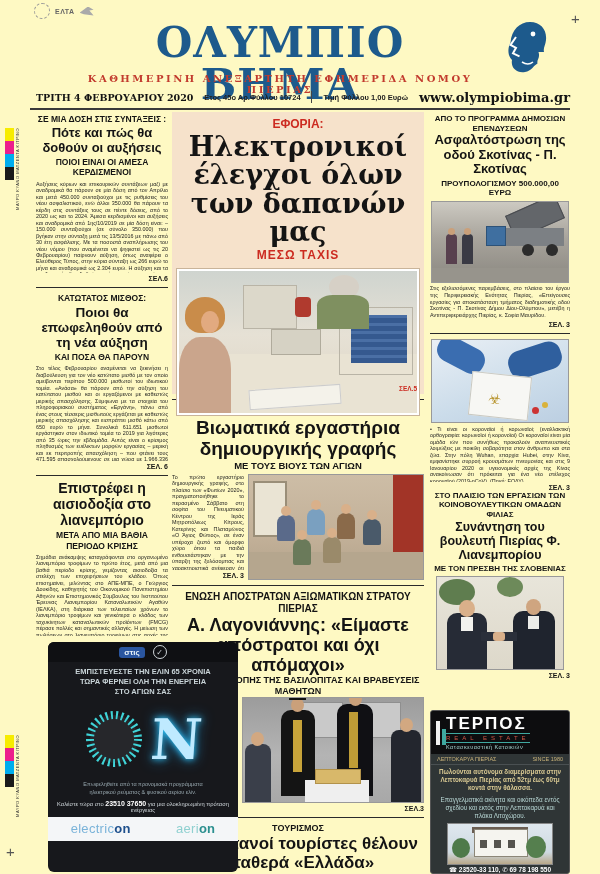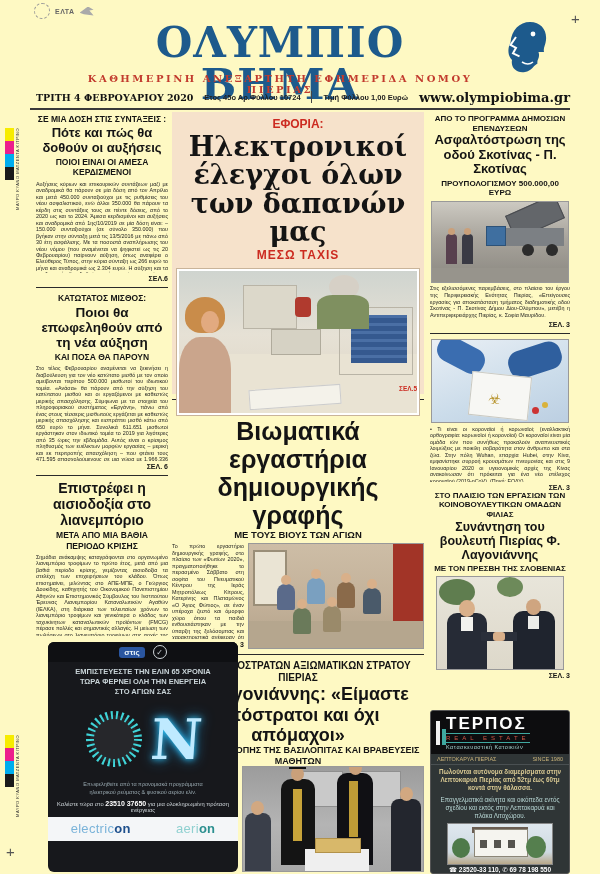--- a/index.html
+++ b/index.html
@@ -58,21 +58,21 @@
 
   
   .main-story{position:relative;background:#f6e2cb;padding:5px 4px 12px;height:265px;}
   .main-kicker{font-size:12px;font-weight:bold;color:#cc2b20;text-align:center;}
   .main-headline{font-family:"DejaVu Serif","Liberation Serif",serif;font-size:27px;font-weight:bold;
       text-align:center;line-height:1.05;margin:2px 0;}
   .main-sub{font-size:12px;font-weight:bold;color:#cc2b20;text-align:center;letter-spacing:1px;}
   .main-photo{width:238px;height:142px;margin:7px auto 0;border:2px solid #fff;box-shadow:0 0 0 1px #c9b49a;}
   .main-pref{position:absolute;right:7px;bottom:2px;color:#cc2b20;font-size:6.5px;font-weight:bold;}
 
-  .fotia-head{font-size:25px;}
+  .fotia-head{font-size:19px;}
   .fotia-row{display:flex;gap:4px;margin-top:3px;}
   .fotia-body{width:72px;flex:none;}
   .center-kicker{font-size:10px;}
   .vet-head{font-size:18px;}
   .vet-photo{width:180px;height:104px;margin-left:70px;}
   .tour-head{font-size:17px;}
 
   
   .ph-tax{background:linear-gradient(180deg,#cfd4cf 0%,#e6e1d5 45%,#ddd4c2 100%);}
   .ph-tax .desk{position:absolute;left:0;bottom:0;width:100%;height:42%;background:#e9e3d3;}
@@ -391,21 +391,21 @@
         <span class="biohazard-icon"></span>
         <div class="cap1"></div>
           <div class="cap2"></div>
       </div>
       <div class="body-txt" style="max-height:56px">• Τι είναι οι κοροναϊοί ή κορωναϊοί; (εναλλακτική ορθογραφία: κορωνοϊοί ή κορονοϊοί) Οι κοροναϊοί είναι μία ομάδα ιών που συνήθως προκαλούν αναπνευστικές λοιμώξεις με ποικίλη σοβαρότητα στον άνθρωπο και στα ζώα. Στην πόλη Wuhan, επαρχία Hubei, στην Κίνα, εμφανίστηκε συρροή κρουσμάτων πνευμονίας και στις 9 Ιανουαρίου 2020 οι υγειονομικές αρχές της Κίνας ανακοίνωσαν ότι πρόκειται για ένα νέο στέλεχος κοροναϊού (2019-nCoV). (Πηγή: ΕΟΔΥ)</div>
       <div class="page-ref">ΣΕΛ. 3</div>
     </div>
 
     <div>
       <div class="kicker">ΣΤΟ ΠΛΑΙΣΙΟ ΤΩΝ ΕΡΓΑΣΙΩΝ ΤΩΝ ΚΟΙΝΟΒΟΥΛΕΥΤΙΚΩΝ ΟΜΑΔΩΝ ΦΙΛΙΑΣ</div>
-      <div class="headline mp-head">Συνάντηση του βουλευτή Πιερίας Φ. Λαγονιάννης</div>
+      <div class="headline mp-head">Συνάντηση του βουλευτή Πιερίας Φ. Λιανεμπορίου</div>
       <div class="subhead">ΜΕ ΤΟΝ ΠΡΕΣΒΗ ΤΗΣ ΣΛΟΒΕΝΙΑΣ</div>
       <div class="photo mp-photo ph-shake">
         <div class="plant1"></div>
           <div class="plant2"></div>
         <div class="m1"></div>
           <div class="h1"></div>
           <div class="sh1"></div>
         <div class="m2"></div>
           <div class="h2"></div>
           <div class="sh2"></div>

